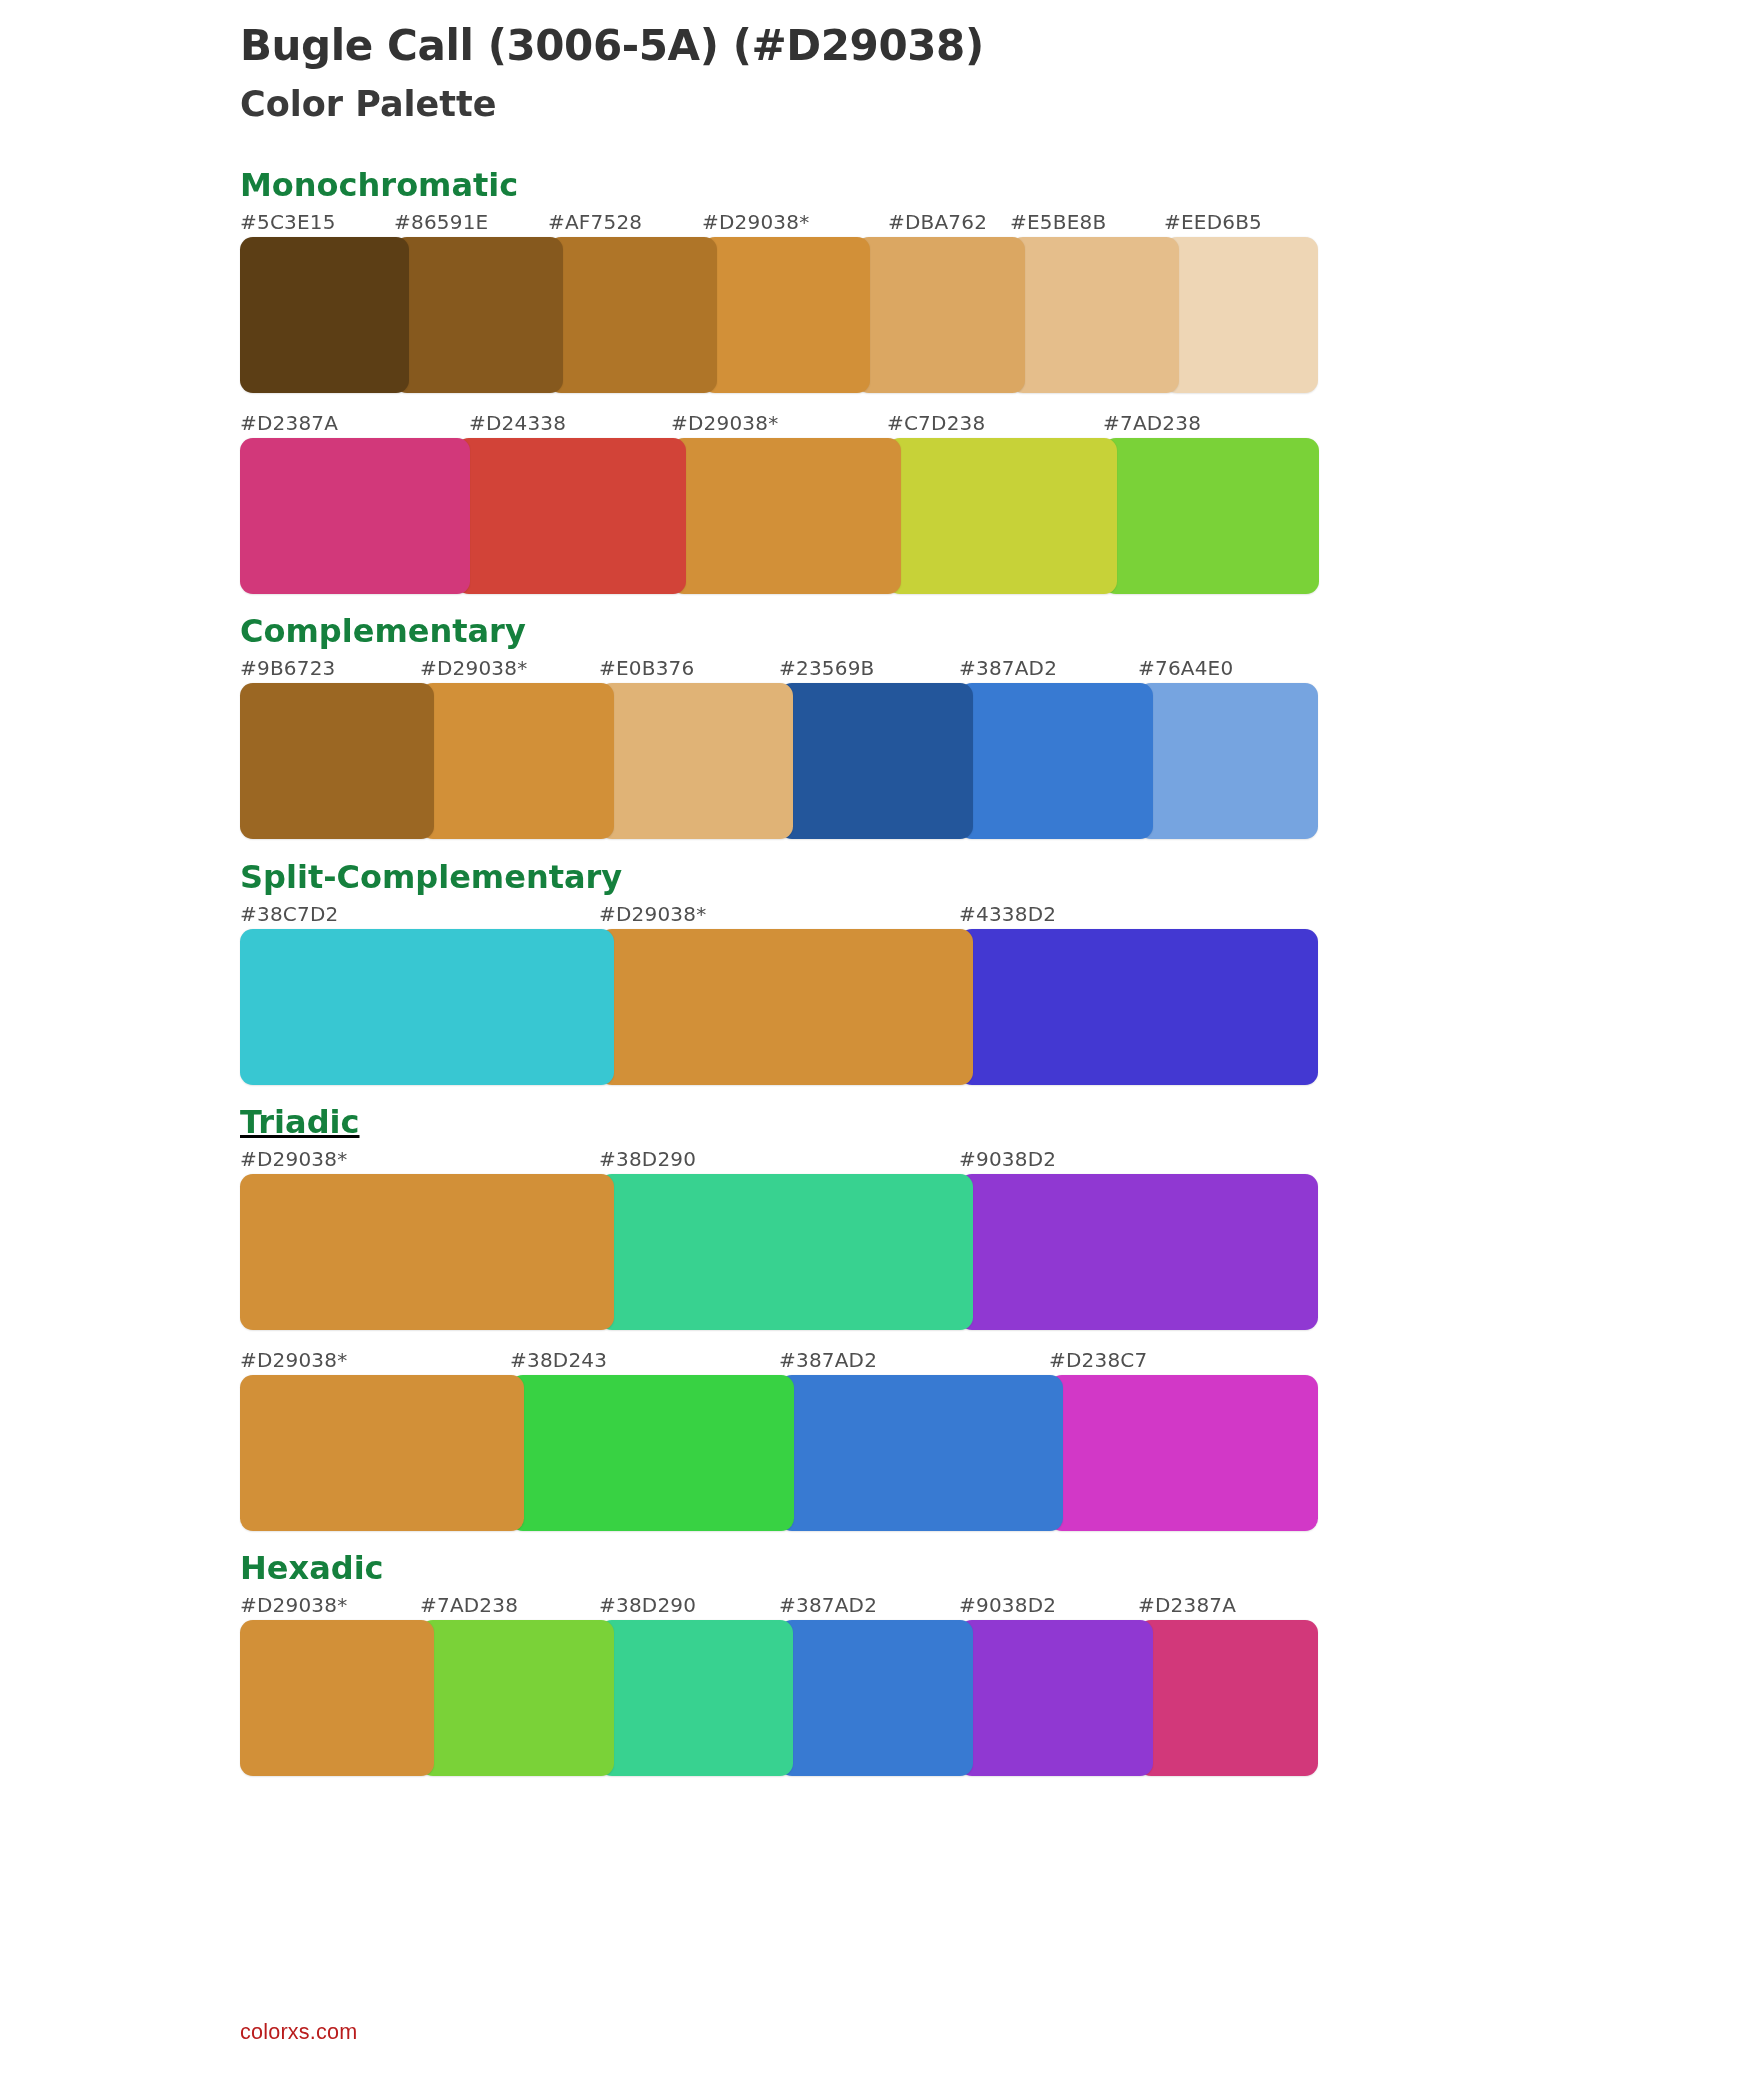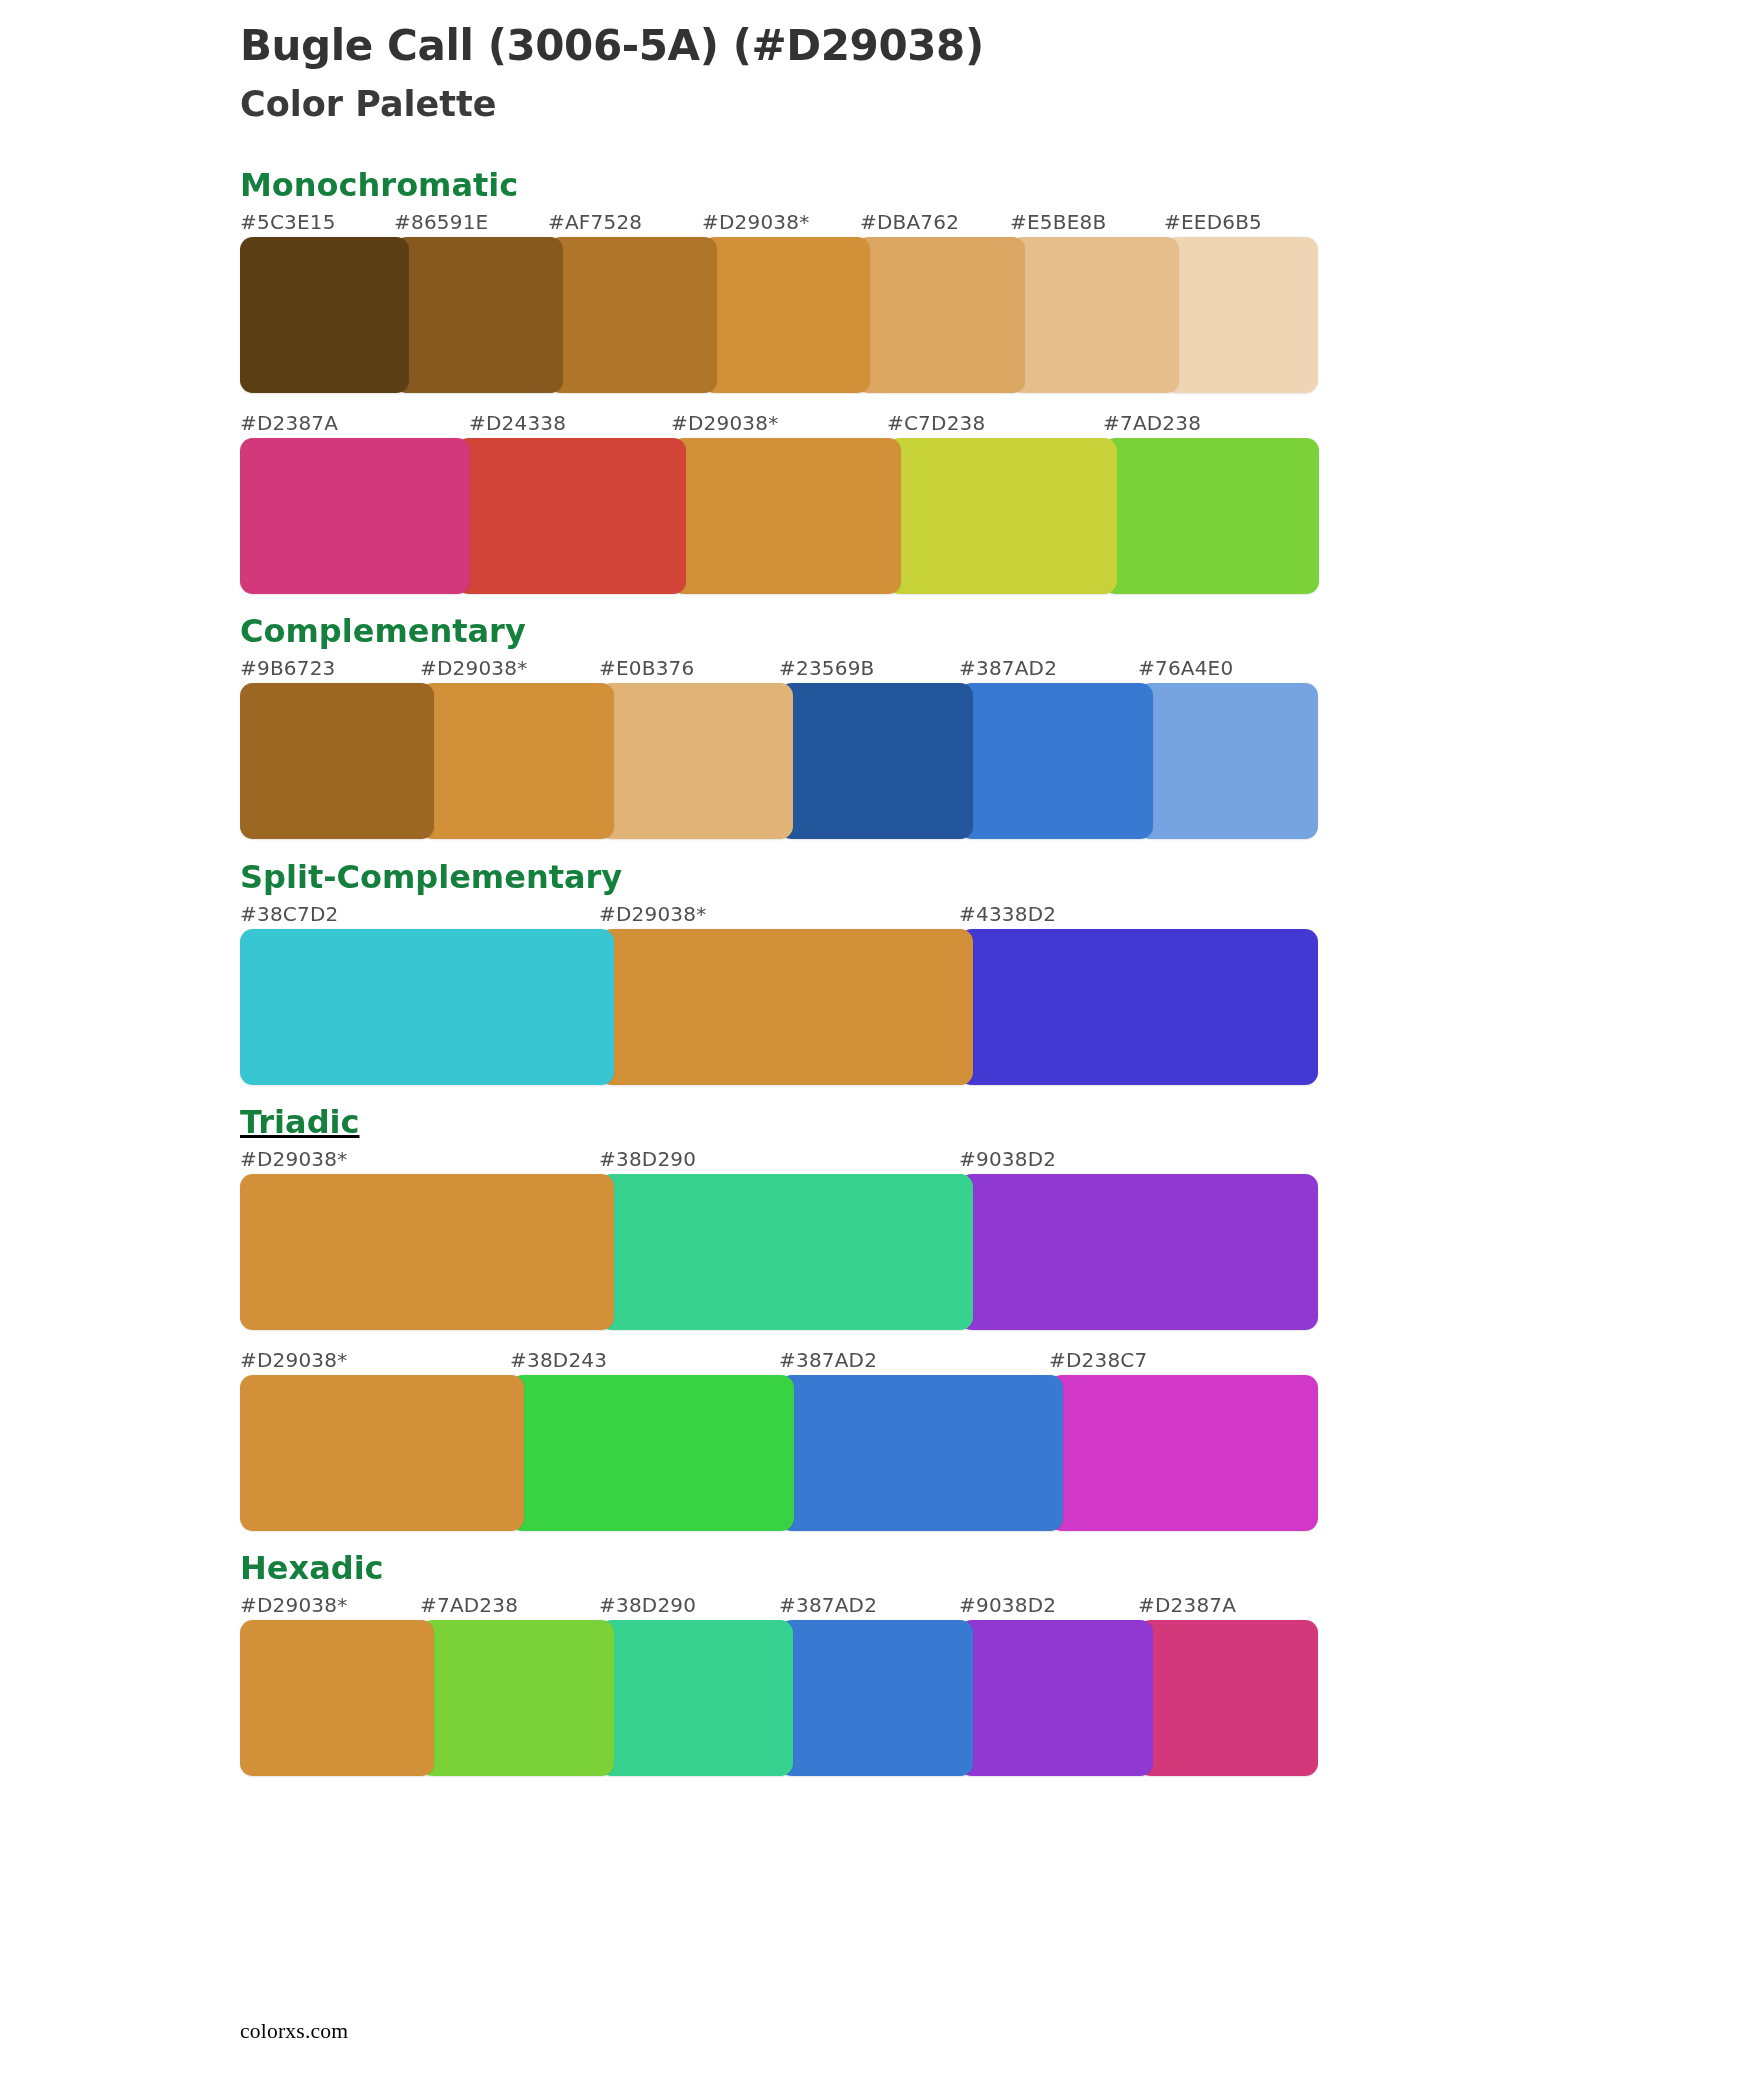--- a/index.html
+++ b/index.html
@@ -86,23 +86,23 @@
     height: 156px;
     border-radius: 12.8px;
     box-shadow: 0 0.8px 1.6px rgba(0,0,0,0.10);
   }
   .footer {
     position: absolute;
     left: 240px;
     top: 2019px;
   }
   .footer-text {
-    font-family: Liberation Serif, serif;
+    font-family: Liberation Sans, sans-serif;
     font-size: 21.6px;
-    color: #000000;
+    color: #b91c1c;
     letter-spacing: 0.2px;
   }
 </style>
 </head>
 <body>
 
 <div class="page">
 
   <div class="header">
     <h1 class="title">Bugle Call (3006-5A) (#D29038)</h1>
@@ -110,21 +110,21 @@
   </div>
 
   <div class="sections" id="sections-root">
       <div class="section" style="margin-bottom: 17.6px;">
         <div class="section-title">Monochromatic</div>
         <div class="labels-row">
           <span class="swatch-label" style="left: 0px;">#5C3E15</span>
           <span class="swatch-label" style="left: 154px;">#86591E</span>
           <span class="swatch-label" style="left: 308px;">#AF7528</span>
           <span class="swatch-label" style="left: 462px;">#D29038*</span>
-          <span class="swatch-label" style="left: 620px;">#DBA762</span>
+          <span class="swatch-label" style="left: 648px;">#DBA762</span>
           <span class="swatch-label" style="left: 770px;">#E5BE8B</span>
           <span class="swatch-label" style="left: 924px;">#EED6B5</span>
         </div>
         <div class="swatch-row" style="width: 1078px; height: 156px;">
           <div class="swatch" title="#5C3E15" style="left: 0px; width: 169px; background: rgb(92, 62, 21); z-index: 7;"></div>
           <div class="swatch" title="#86591E" style="left: 154px; width: 169px; background: rgb(134, 89, 30); z-index: 6;"></div>
           <div class="swatch" title="#AF7528" style="left: 308px; width: 169px; background: rgb(175, 117, 40); z-index: 5;"></div>
           <div class="swatch" title="#D29038*" style="left: 462px; width: 168px; background: rgb(210, 144, 56); z-index: 4;"></div>
           <div class="swatch" title="#DBA762" style="left: 616px; width: 169px; background: rgb(219, 167, 98); z-index: 3;"></div>
           <div class="swatch" title="#E5BE8B" style="left: 770px; width: 169px; background: rgb(229, 190, 139); z-index: 2;"></div>

